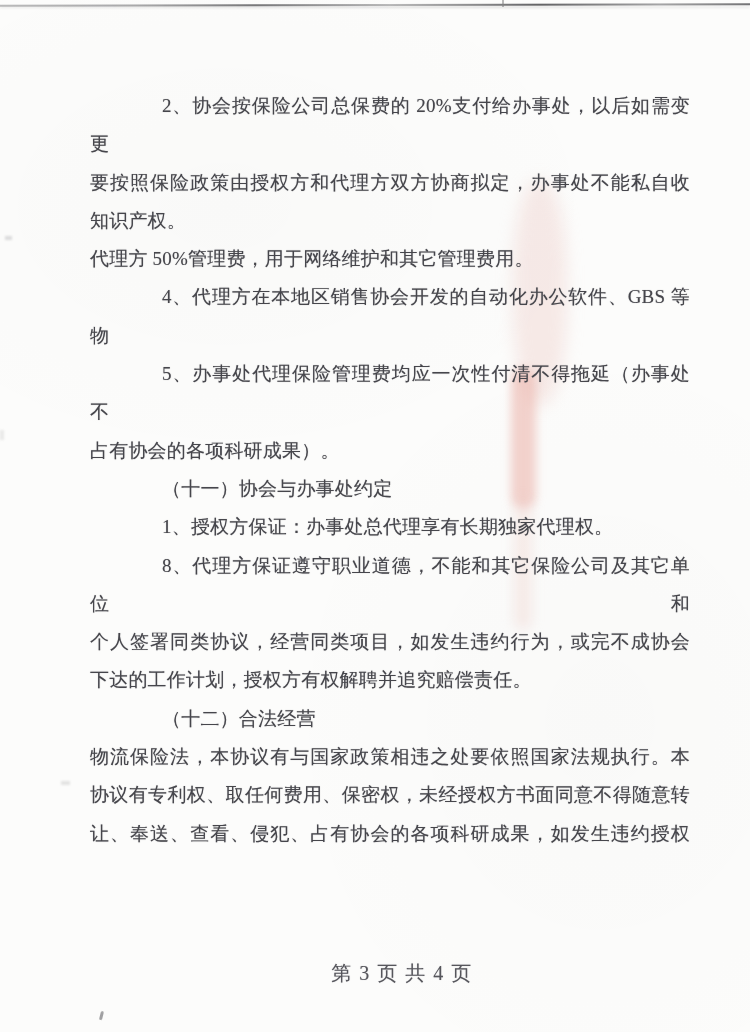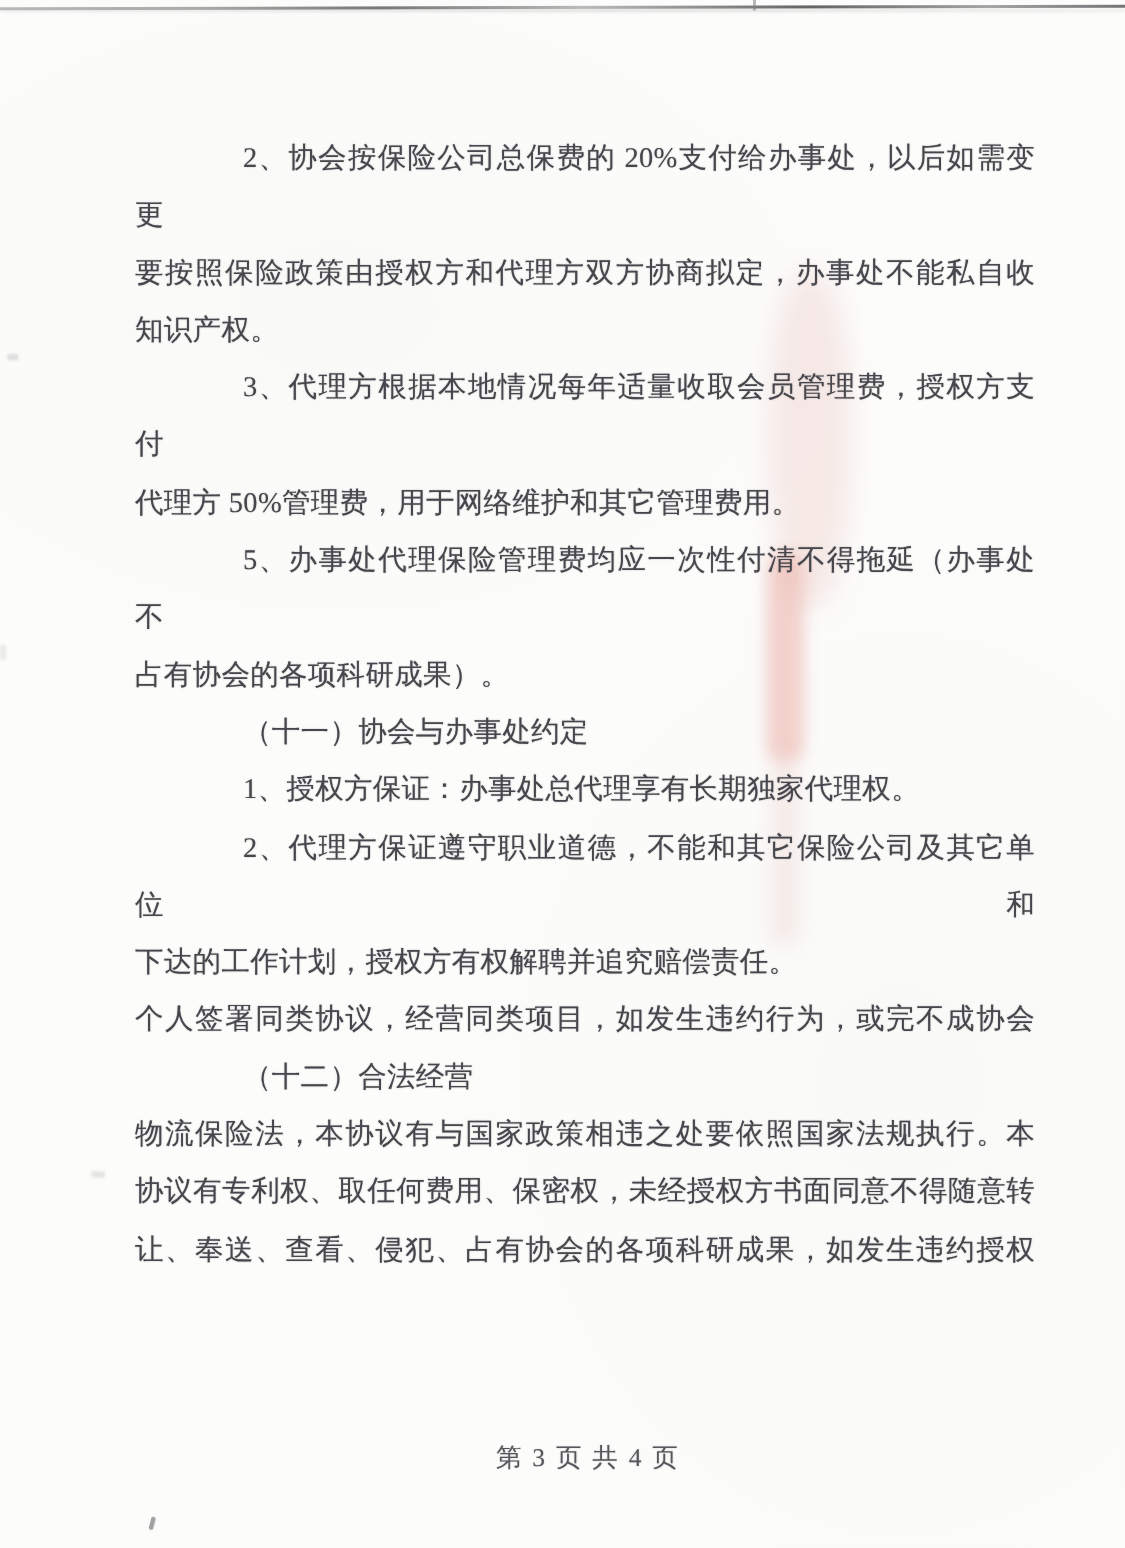--- a/index.html
+++ b/index.html
@@ -116,24 +116,24 @@
     text-align: justify;
   }
   .line.fill {
     text-align-last: justify;
   }
   .line.first {
     text-indent: 72px;
   }
   .footer {
     position: absolute;
-    left: 90px; top: 960px;
+    left: 100px; top: 960px;
     width: 604px;
     text-align: center;
-    font-size: 17px;
+    font-size: 20px;
     letter-spacing: 1.5px;
     color: #56565c;
     text-shadow: 0 0 1px rgba(86,86,92,0.4);
   }
 </style>
 </head>
 <body>
 
 <div class="page">
 
@@ -150,44 +150,44 @@
 
   <div class="content">
 
     <div class="para">
       <div class="line first fill">2、协会按保险公司总保费的 20%支付给办事处，以后如需变更</div>
       <div class="line fill">要按照保险政策由授权方和代理方双方协商拟定，办事处不能私自收</div>
       <div class="line">知识产权。</div>
     </div>
 
     <div class="para">
-      <div class="line first fill">3、代理方根据本地情况每年适量收取会员管理费，授权方支付</div>
       <div class="line">代理方 50%管理费，用于网络维护和其它管理费用。</div>
     </div>
 
     <div class="para">
+      <div class="line first fill">4、代理方在本地区销售协会开发的自动化办公软件、GBS 等物</div>
     </div>
 
     <div class="para">
       <div class="line first fill">5、办事处代理保险管理费均应一次性付清不得拖延（办事处不</div>
       <div class="line">占有协会的各项科研成果）。</div>
     </div>
 
     <div class="para">
       <div class="line first">（十一）协会与办事处约定</div>
     </div>
 
     <div class="para">
       <div class="line first">1、授权方保证：办事处总代理享有长期独家代理权。</div>
     </div>
 
     <div class="para">
-      <div class="line first fill">2、代理方保证遵守职业道德，不能和其它保险公司及其它单位和</div>
+      <div class="line first fill">8、代理方保证遵守职业道德，不能和其它保险公司及其它单位和</div>
+      <div class="line fill">个人签署同类协议，经营同类项目，如发生违约行为，或完不成协会</div>
       <div class="line">下达的工作计划，授权方有权解聘并追究赔偿责任。</div>
-      <div class="line fill">个人签署同类协议，经营同类项目，如发生违约行为，或完不成协会</div>
     </div>
 
     <div class="para">
       <div class="line first">（十二）合法经营</div>
     </div>
 
     <div class="para">
       <div class="line fill">物流保险法，本协议有与国家政策相违之处要依照国家法规执行。本</div>
       <div class="line fill">协议有专利权、取任何费用、保密权，未经授权方书面同意不得随意转</div>
       <div class="line fill">让、奉送、查看、侵犯、占有协会的各项科研成果，如发生违约授权</div>

